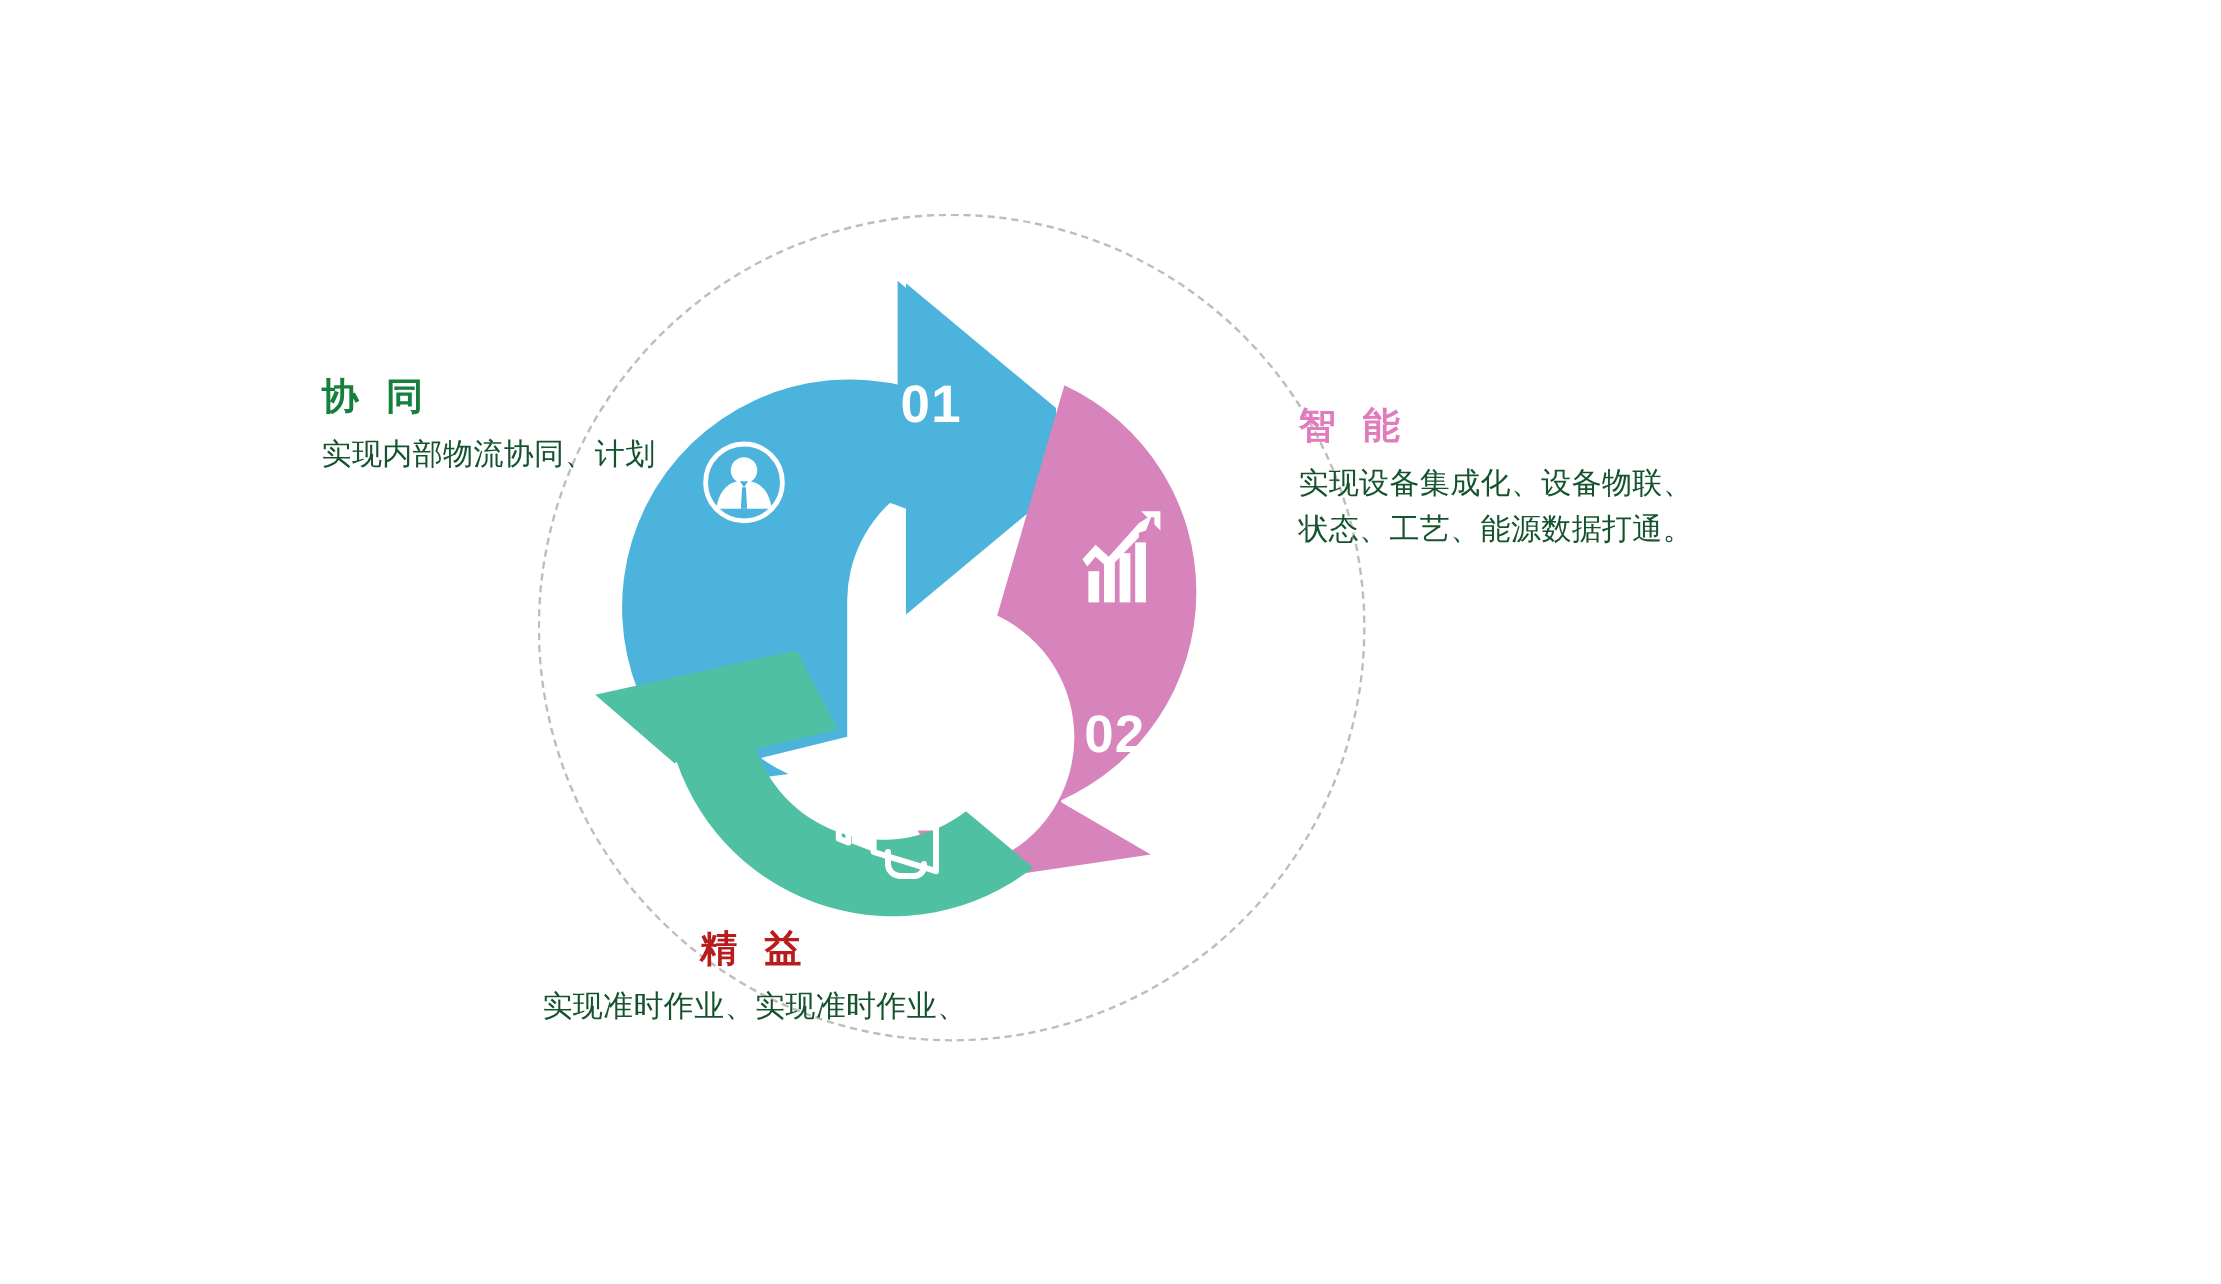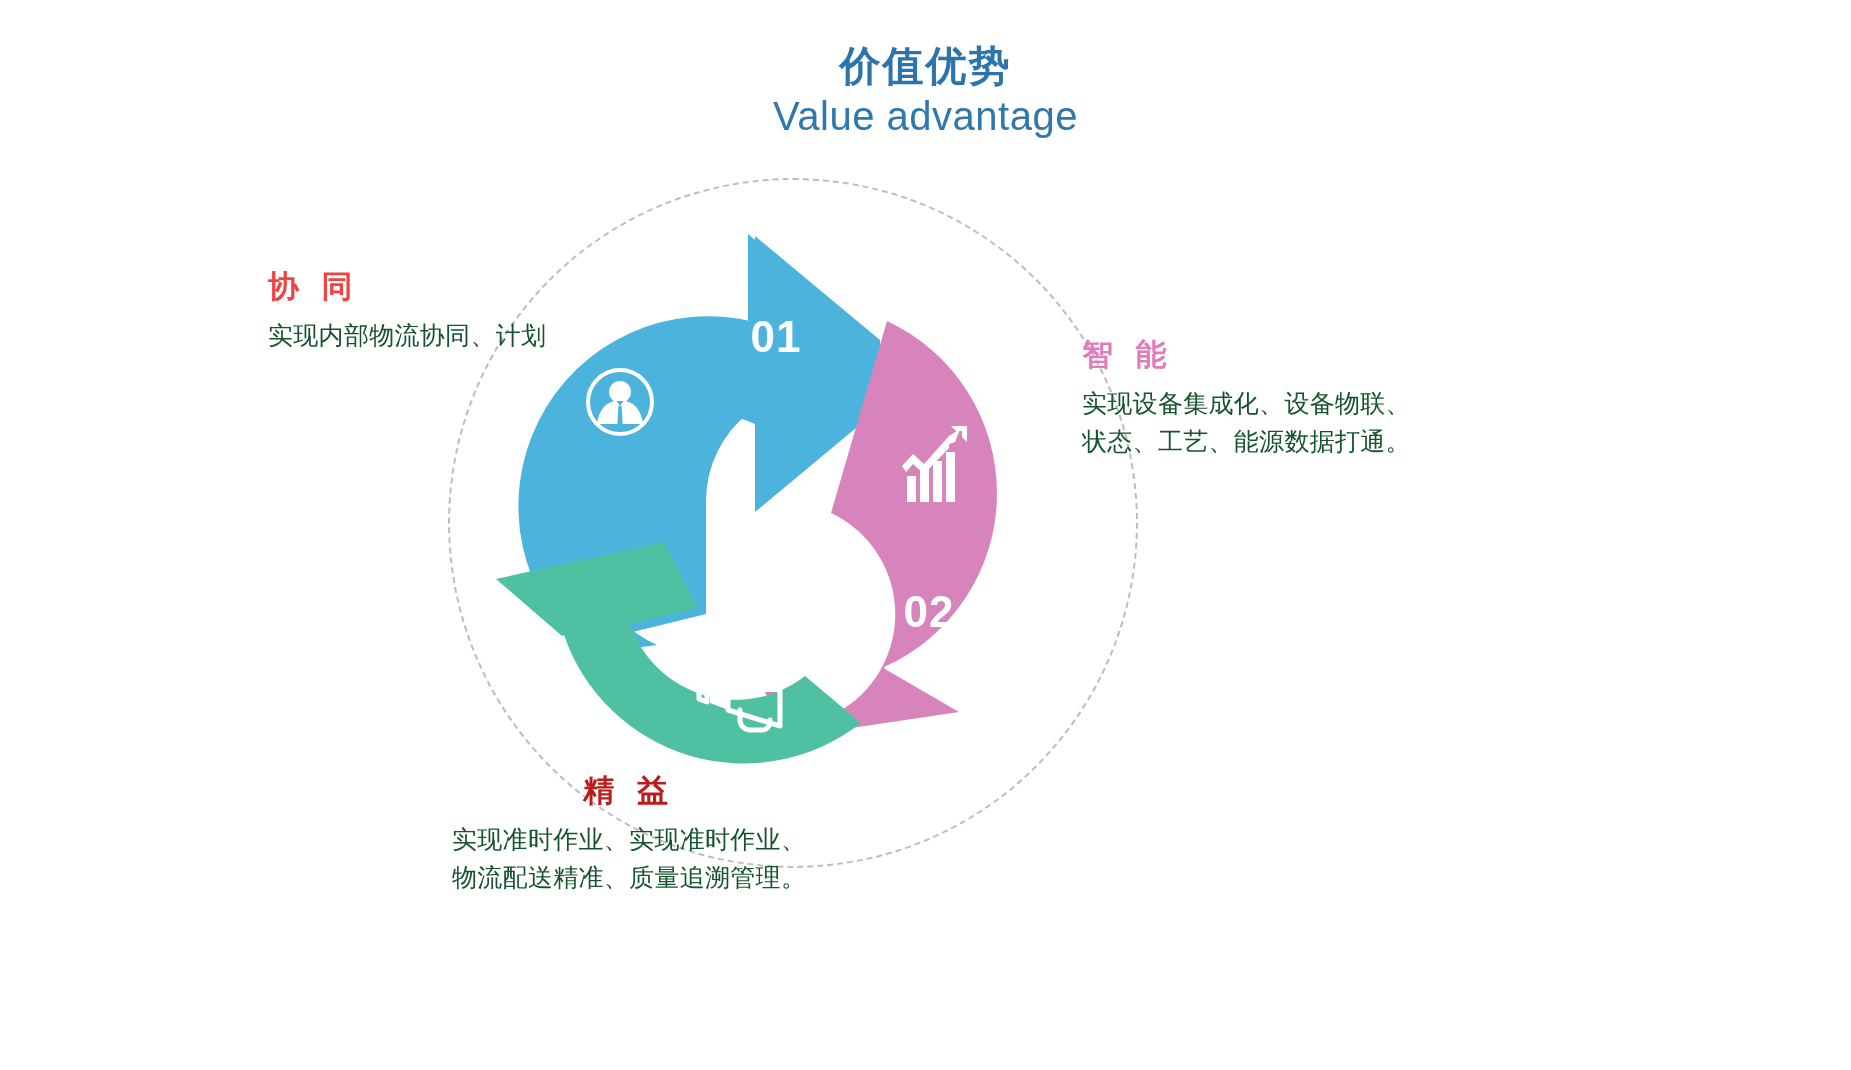--- a/index.html
+++ b/index.html
@@ -56,37 +56,33 @@
   .callout .c-head{
     font-size:31px; font-weight:bold; letter-spacing:7px;
     line-height:1.25; margin-bottom:9px;
   }
   .callout .c-line{
     font-size:25px; color:#14532d; line-height:1.52;
     letter-spacing:0.3px; white-space:nowrap;
   }
 
   .callout-collab{ left:268px; top:268px; text-align:left; }
-  .callout-collab .c-head{ color:#ef4444; }
+  .callout-collab .c-head{ color:#15803d;margin-top:44px; }
 
   .callout-smart{ left:1082px; top:336px; text-align:left; }
   .callout-smart .c-head{ color:#e07cbb; }
 
   .callout-lean{ left:452px; top:772px; text-align:left; }
   .callout-lean .c-head{ color:#b91c1c; text-align:center; }
 </style>
 </head>
 <body>
 
 <div id="stage">
 
-  <div class="title-block">
-    <div class="title-cn">价值优势</div>
-    <div class="title-en">Value advantage</div>
-  </div>
 
   <div class="dash-circle"></div>
 
   <div class="cycle-wrap">
     <svg viewBox="0 0 570 620" xmlns="http://www.w3.org/2000/svg">
 
       <g>
         <path fill="#4cb3dc" d="M 100 430
              A 186 186 0 0 1 256 114
              L 256 22
@@ -172,16 +168,15 @@
 
   <div class="callout callout-smart">
     <div class="c-head">智 能</div>
     <div class="c-line">实现设备集成化、设备物联、</div>
     <div class="c-line">状态、工艺、能源数据打通。</div>
   </div>
 
   <div class="callout callout-lean">
     <div class="c-head">精 益</div>
     <div class="c-line">实现准时作业、实现准时作业、</div>
-    <div class="c-line">物流配送精准、质量追溯管理。</div>
   </div>
 
 </div>
 
 </body></html>

